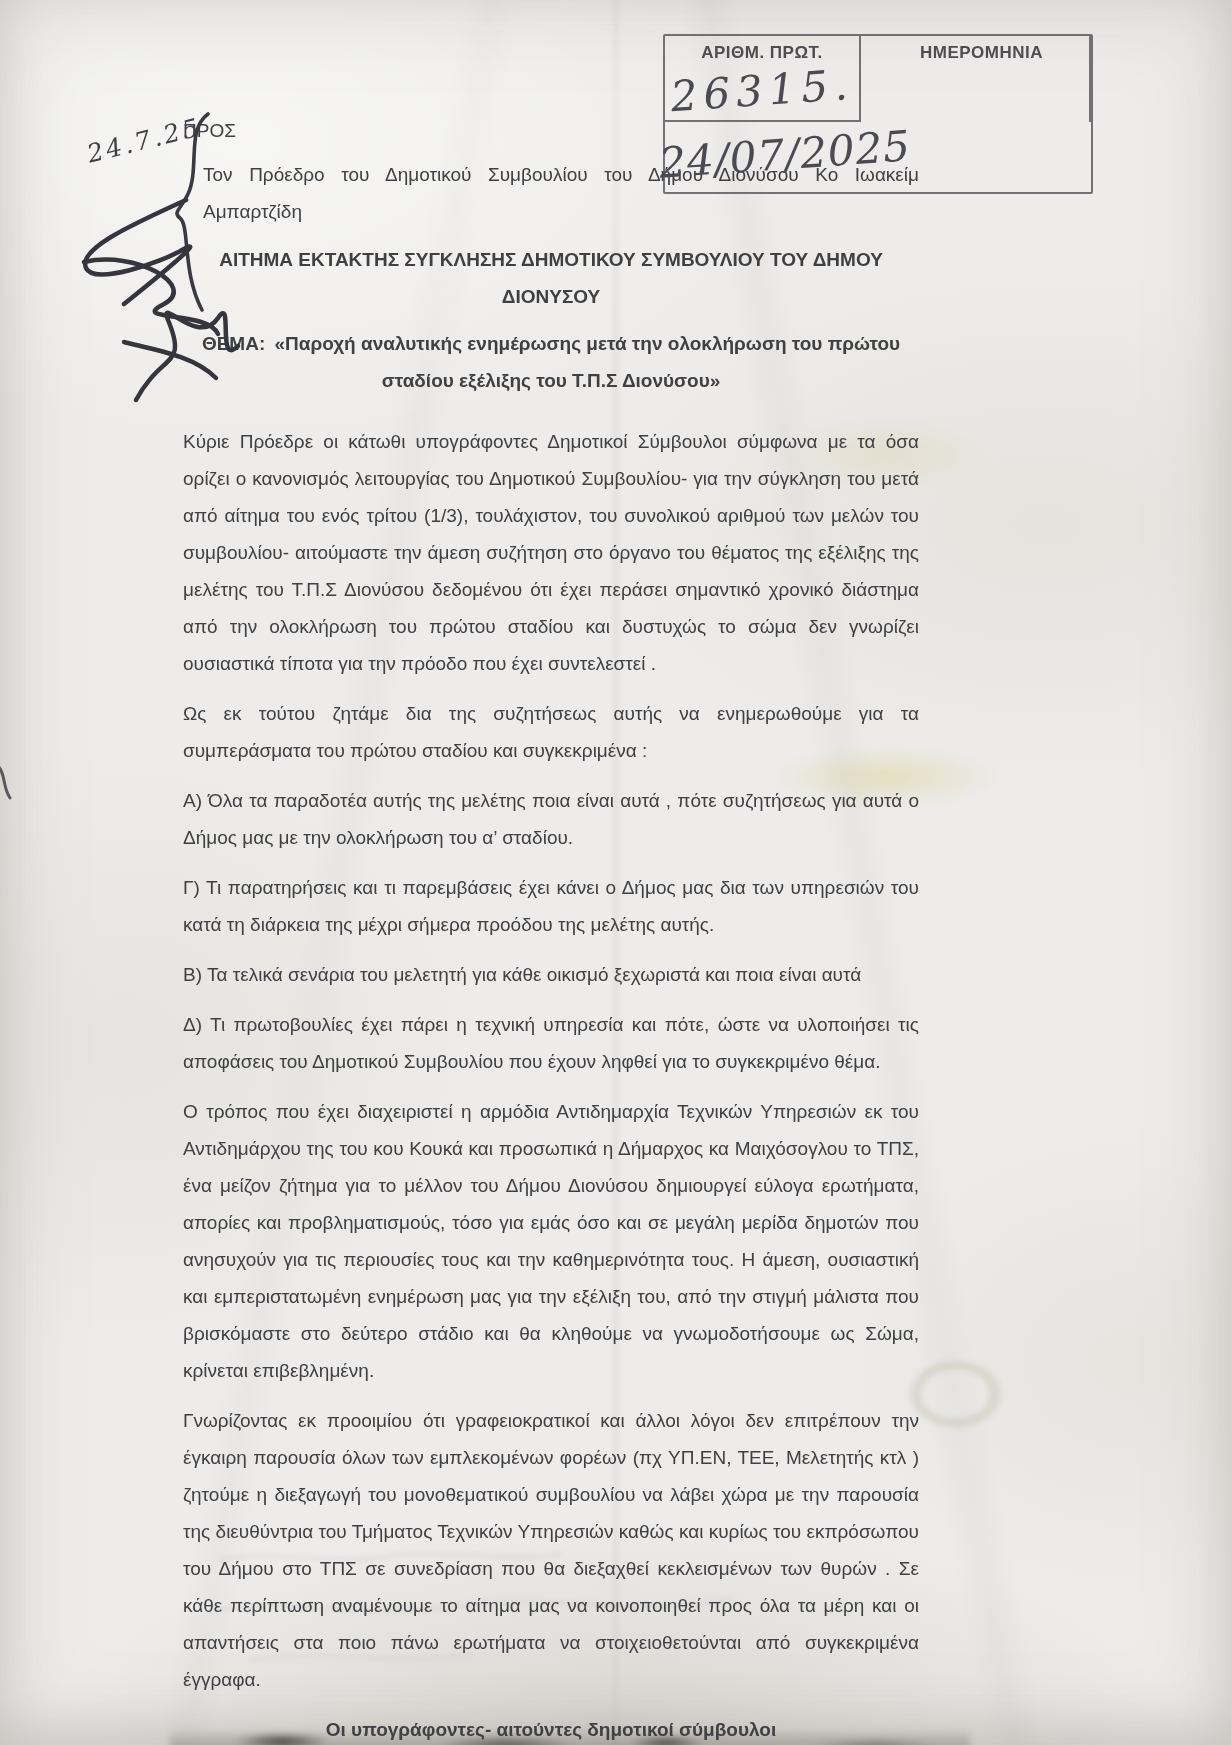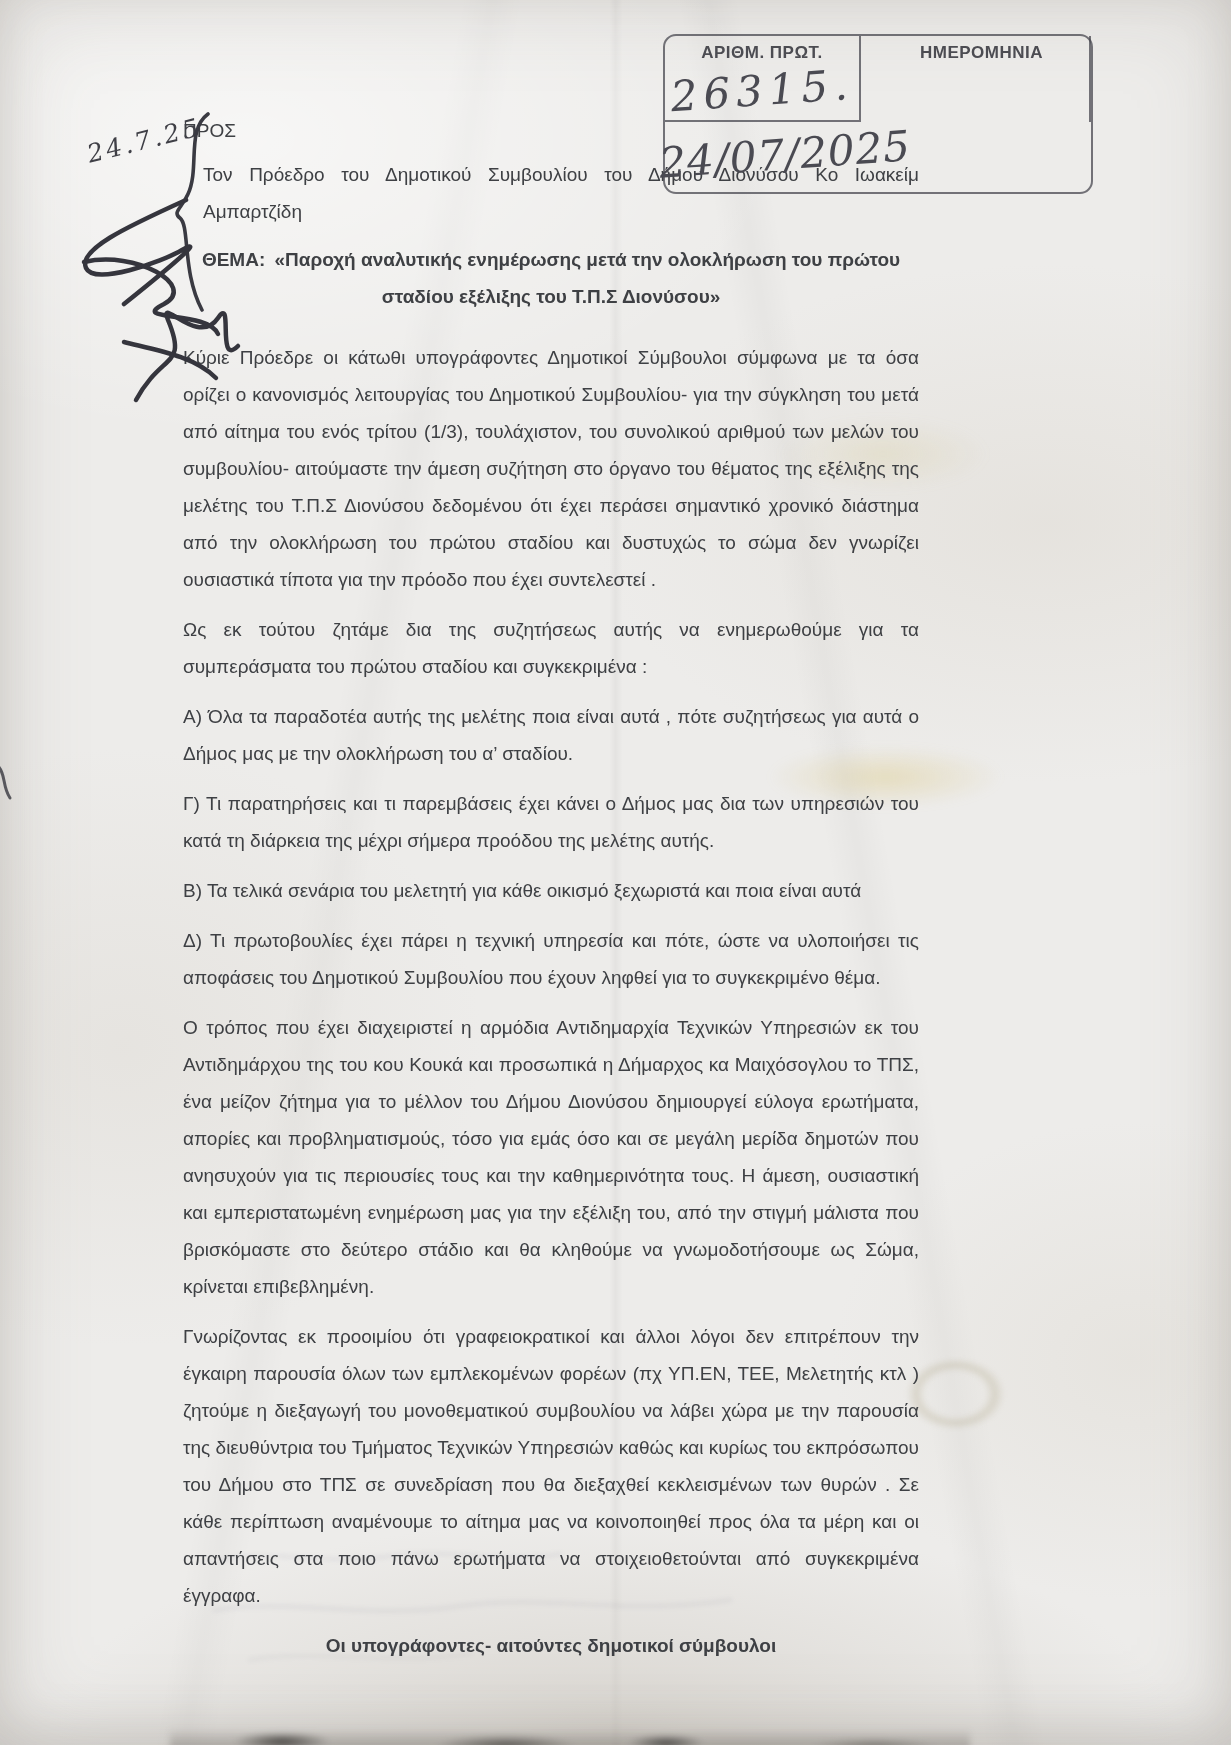--- a/index.html
+++ b/index.html
@@ -33,21 +33,21 @@
   .addressee{padding-left:20px; text-align:center; margin-bottom:11px !important;}
   .doc-title{font-weight:bold; text-align:center !important; margin-bottom:10px !important;}
   .subject{text-align:center !important; max-width:700px; margin:0 auto 24px !important;font-weight:bold;}
   .subject b{margin-right:4px;}
   .closing{font-weight:bold; text-align:center !important; margin-top:6px !important;}
 
   
   .stamp{position:absolute; left:663px; top:34px; width:430px; z-index:3; color:#4c4c52;}
   .stamp-grid{
     display:grid; grid-template-columns:196px 230px; grid-template-rows:86px 70px;
-    border:2px solid rgba(72,72,80,0.75); border-radius:13px;
+    border:2px solid rgba(72,72,80,0.75); border-radius:2px;
   }
   .stamp-cell{padding-top:7px; text-align:center; font-weight:bold; font-size:17px; letter-spacing:0.5px;}
   .cell-protocol{border-right:2px solid rgba(72,72,80,0.75); border-bottom:2px solid rgba(72,72,80,0.75);}
   .cell-charge{border-bottom:2px solid rgba(72,72,80,0.75);}
   .cell-date{border-right:2px solid rgba(72,72,80,0.75);padding-left:13px;}
   .hand{
     font-family:"DejaVu Serif","Liberation Serif",serif;
     font-style:italic; font-weight:normal; color:#4a4a52;
   }
   .protocol-number{display:block; font-size:42px; letter-spacing:6px; transform:rotate(-4deg); margin-top:3px; white-space:nowrap;}
@@ -130,20 +130,21 @@
     </div>
     <div class="hand date-value">24/07/2025</div>
   </div>
 
   <div class="content">
 
     <p class="to-heading">ΠΡΟΣ</p>
 
     <p class="addressee">Τον Πρόεδρο του Δημοτικού Συμβουλίου του Δήμου Διονύσου Κο Ιωακείμ Αμπαρτζίδη</p>
 
+    <p class="doc-title">ΑΙΤΗΜΑ ΕΚΤΑΚΤΗΣ ΣΥΓΚΛΗΣΗΣ  ΔΗΜΟΤΙΚΟΥ ΣΥΜΒΟΥΛΙΟΥ ΤΟΥ ΔΗΜΟΥ ΔΙΟΝΥΣΟΥ</p>
 
     <p class="subject">
       <b>ΘΕΜΑ:</b>
       <span>«Παροχή αναλυτικής ενημέρωσης μετά την ολοκλήρωση του πρώτου σταδίου εξέλιξης του Τ.Π.Σ Διονύσου»</span>
     </p>
 
     <p>Κύριε Πρόεδρε οι κάτωθι υπογράφοντες Δημοτικοί Σύμβουλοι σύμφωνα με τα όσα ορίζει ο κανονισμός λειτουργίας του Δημοτικού Συμβουλίου- για την σύγκληση του μετά από αίτημα του ενός  τρίτου (1/3), τουλάχιστον, του συνολικού αριθμού των μελών του συμβουλίου- αιτούμαστε την άμεση συζήτηση στο όργανο του θέματος της εξέλιξης της μελέτης του Τ.Π.Σ Διονύσου δεδομένου ότι έχει περάσει σημαντικό χρονικό διάστημα από την ολοκλήρωση του πρώτου σταδίου και δυστυχώς το σώμα δεν γνωρίζει ουσιαστικά τίποτα για την πρόοδο που έχει συντελεστεί .</p>
 
     <p>Ως εκ τούτου ζητάμε δια της συζητήσεως αυτής να ενημερωθούμε για τα συμπεράσματα του πρώτου σταδίου και συγκεκριμένα :</p>
 

